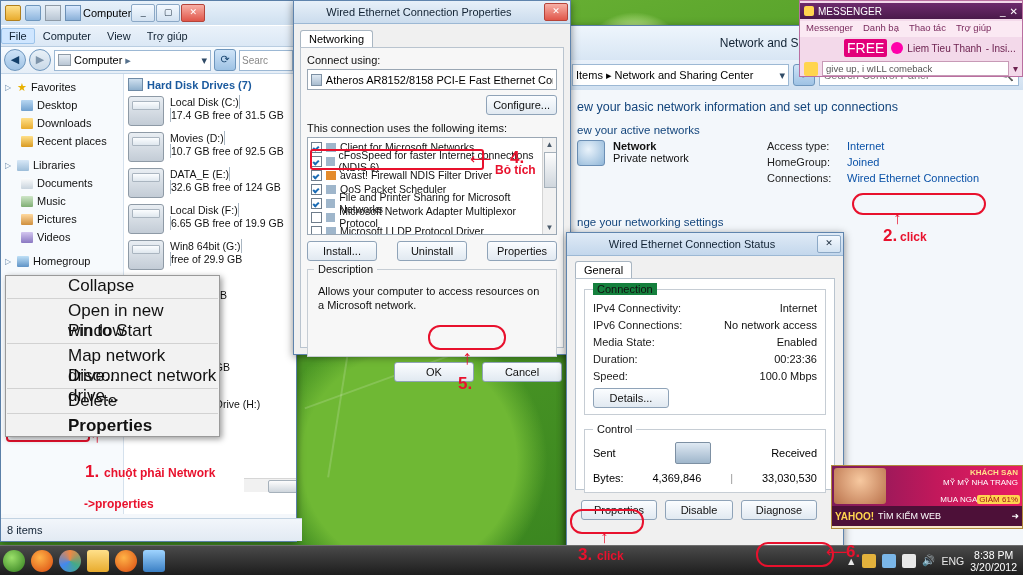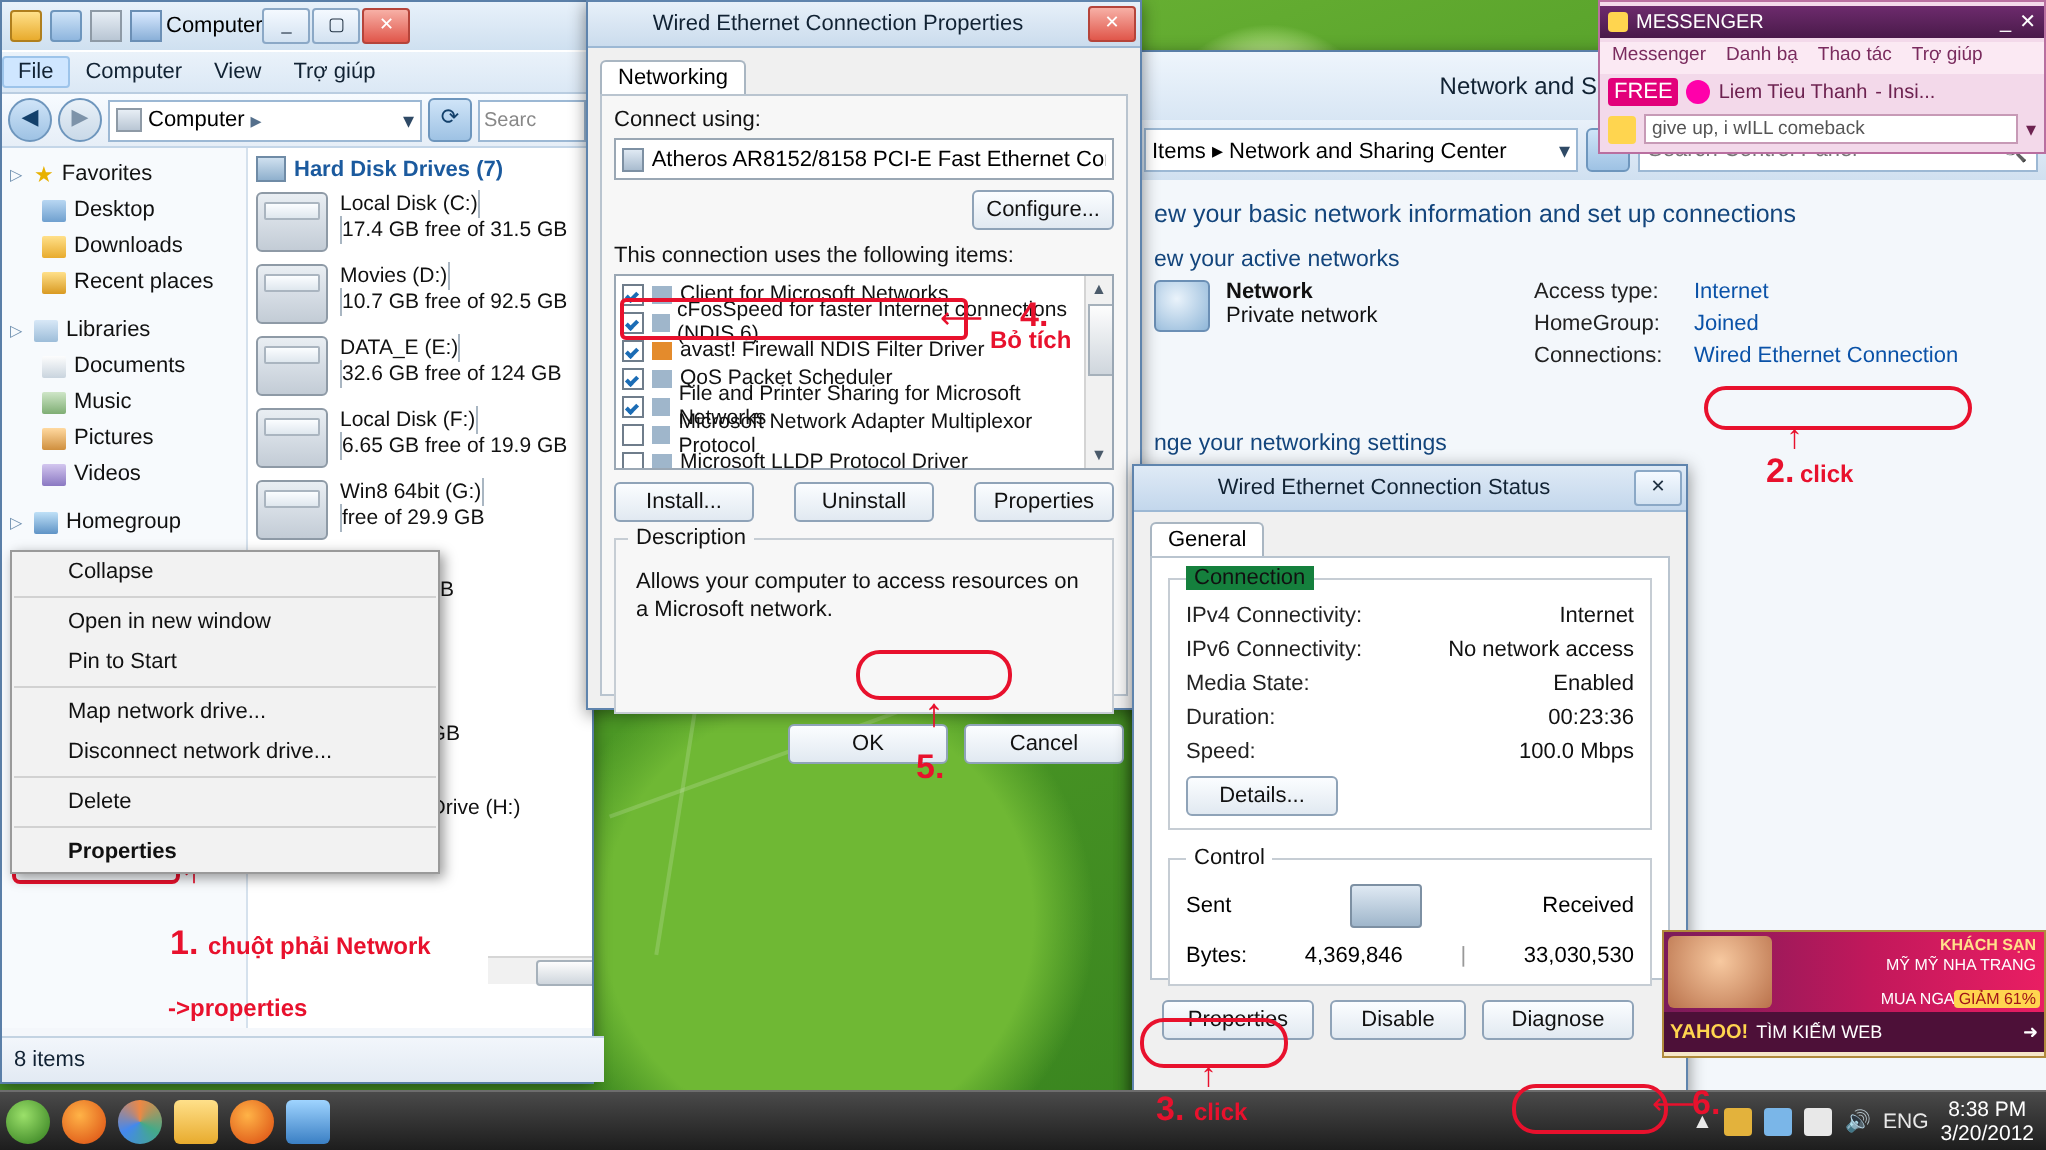--- a/index.html
+++ b/index.html
@@ -49,21 +49,21 @@
   .drv-ico{width:34px;height:28px;background:linear-gradient(#e9eef3,#c3ccd6);border:1px solid #8e9aa6;border-radius:3px;position:relative;flex:none;}
   .drv-ico:after{content:"";position:absolute;left:3px;right:3px;top:4px;height:7px;background:linear-gradient(#fbfdff,#dfe7ee);border:1px solid #aab5c0;border-radius:1px;}
   .drv-txt{font-size:10.5px;color:#111;line-height:13px;}
   .bar{width:120px;height:9px;background:#e7ecf1;border:1px solid #a9b6c2;margin:2px 0;}
   .bar>i{display:block;height:100%;}
   #explorer .statusbar{position:absolute;left:0;bottom:0;width:100%;height:22px;background:linear-gradient(#f2f6fb,#e2eaf3);border-top:1px solid #c3d3e2;font-size:11px;color:#123;display:flex;align-items:center;padding-left:6px;}
   .hscroll{position:absolute;left:120px;right:0;bottom:22px;height:13px;background:#f1f1f1;border-top:1px solid #d6d6d6;}
   .hscroll i{position:absolute;left:24px;top:1px;width:150px;height:11px;background:linear-gradient(#fdfdfd,#cfd6dd);border:1px solid #a6b1bb;border-radius:2px;}
   
   #ctxmenu{left:5px;top:275px;width:213px;background:#f2f2f2;border:1px solid #9a9a9a;box-shadow:2px 2px 6px rgba(0,0,0,.4);z-index:40;}
-  .ctx-i{height:20px;line-height:20px;padding-left:28px;font-size:11px;color:#111;}
+  .ctx-i{height:20px;line-height:20px;padding-left:28px;font-size:17px;color:#111;margin-left:34px;}
   .ctx-i.b{font-weight:bold;}
   .ctx-sep{height:1px;background:#d2d2d2;margin:2px 1px;}
   
   #props{left:293px;top:0;width:276px;height:353px;background:#f0f0f0;border:1px solid #5f84ad;}
   .tabstrip{padding:6px 6px 0 6px;display:flex;}
   .tab{background:#eaeef2;border:1px solid #a9b6c2;border-bottom:none;padding:2px 8px;font-size:11px;border-radius:3px 3px 0 0;}
   .tab.active{background:#fff;}
   .panel{margin:0 6px 6px 6px;background:#f7f7f7;border:1px solid #b9c4cf;padding:6px;height:301px;box-sizing:border-box;}
   .lbl{font-size:11px;color:#111;margin-bottom:3px;}
   .textfield{height:19px;background:#fff;border:1px solid #9aa7b4;display:flex;align-items:center;padding:0 3px;font-size:11px;gap:4px;}
@@ -92,21 +92,21 @@
   #status{left:566px;top:232px;width:276px;height:316px;background:#f0f0f0;border:1px solid #5f84ad;}
   .st-row{display:flex;justify-content:space-between;font-size:11px;color:#111;margin-bottom:5px;}
   .st-row .k{color:#222;}
   .grpbox{border:1px solid #c6cdd4;margin:6px 8px;padding:14px 10px 8px 10px;position:relative;}
   .grpbox>.cap{position:absolute;top:-7px;left:8px;background:#f0f0f0;padding:0 4px;font-size:11px;color:#111;}
   
   #msn{right:0;top:0;width:222px;height:75px;background:#f3d9ea;border:1px solid #b96fa0;}
   #msn .bar{width:auto;height:16px;background:linear-gradient(#6d2b6d,#4a1a4a);color:#fff;font-size:10px;display:flex;align-items:center;gap:4px;padding:0 4px;border:none;}
   .msn-menu{height:14px;display:flex;gap:10px;font-size:9.5px;color:#7a2b5e;padding:1px 6px;background:#fbe9f3;}
   .msn-row{display:flex;gap:4px;align-items:center;padding:2px 4px;font-size:10px;color:#6d2250;}
-  .free-badge{background:#e2007a;color:#fff;font-size:11px;padding:1px 3px;border-radius:2px;}
+  .free-badge{background:#e2007a;color:#fff;font-size:14px;padding:1px 3px;border-radius:2px;margin-left:40px;}
   .msn-input{background:#fff;border:1px solid #c79ab6;font-size:9.5px;color:#555;padding:1px 3px;flex:1;}
   #ad{right:0;top:465px;width:190px;height:62px;background:#f6e7c8;border:1px solid #b08a3c;overflow:hidden;}
   .ad-top{height:40px;background:linear-gradient(90deg,#7b1b5a,#c2185b 55%,#e91e63);position:relative;}
   .ad-bot{height:20px;background:#4d1038;color:#fff;font-size:9px;display:flex;align-items:center;gap:4px;padding:0 3px;}
   .y-logo{color:#ffd54f;font-weight:bold;font-size:10px;}
   
   #taskbar{left:0;bottom:0;width:1023px;height:29px;background:linear-gradient(#4a4a4a,#1d1d1d);border-top:1px solid #6d6d6d;display:flex;align-items:center;}
   .tb-ico{width:22px;height:22px;margin:0 3px;border-radius:3px;}
   .tray{margin-left:auto;display:flex;align-items:center;gap:6px;padding-right:6px;color:#e9e9e9;font-size:10.5px;}
   .clock{text-align:center;line-height:12px;font-size:10.5px;color:#fff;}
@@ -498,21 +498,21 @@
     <span class="tab active">General</span>
   </div>
   <div style="margin:0 8px;background:#fff;border:1px solid #b9c4cf;height:212px;box-sizing:border-box;position:relative;">
     <div class="grpbox" style="background:#fff;margin:10px 8px 0 8px;padding:12px 8px 6px 8px;">
       <span class="cap" style="background:#15803d;">Connection</span>
       <div class="st-row">
           <span class="k">IPv4 Connectivity:</span>
           <span>Internet</span>
         </div>
       <div class="st-row">
-          <span class="k">IPv6 Connectivity:</span>
+          <span class="k">IPv6 Connections:</span>
           <span>No network access</span>
         </div>
       <div class="st-row">
           <span class="k">Media State:</span>
           <span>Enabled</span>
         </div>
       <div class="st-row">
           <span class="k">Duration:</span>
           <span>00:23:36</span>
         </div>

